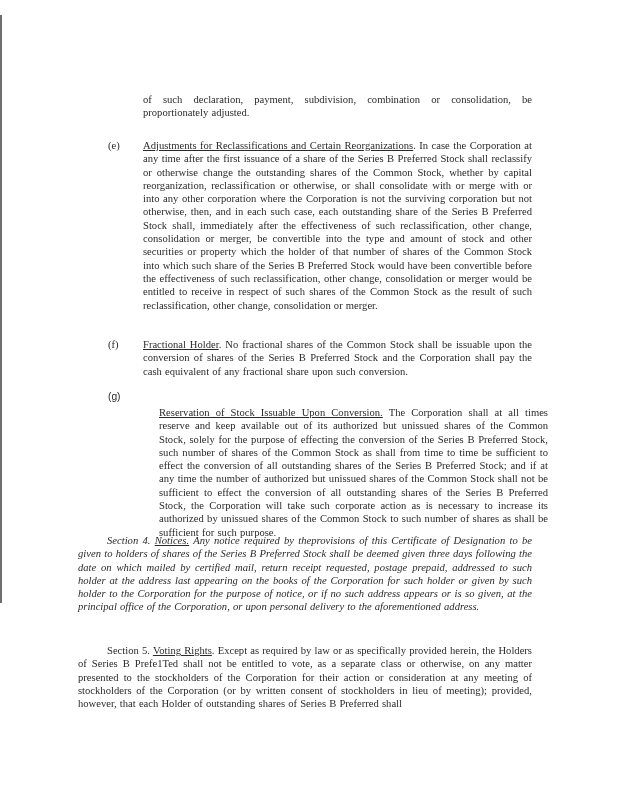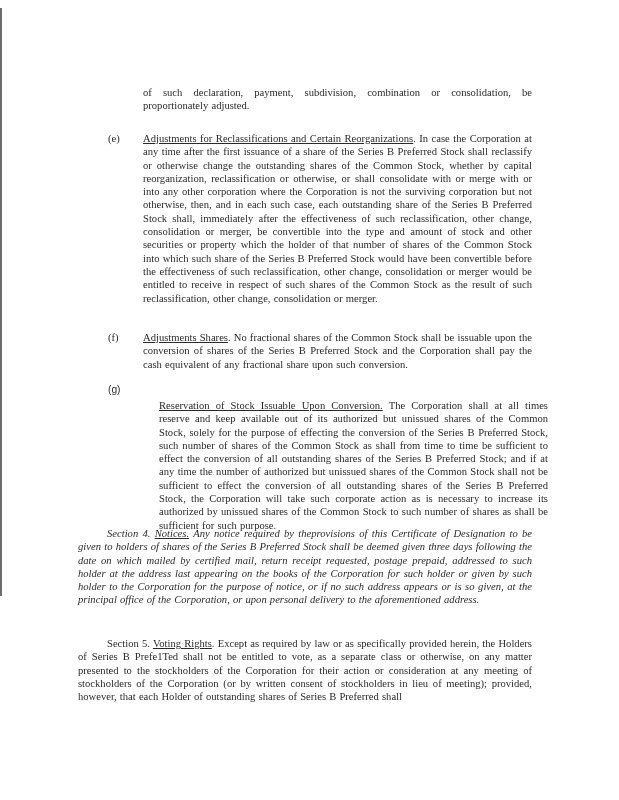--- a/index.html
+++ b/index.html
@@ -5,21 +5,21 @@
   html, body { margin: 0; padding: 0; background: #ffffff; }
   body {
     width: 619px; height: 800px; position: relative; overflow: hidden;
     font-family: "Liberation Serif", "DejaVu Serif", serif;
     color: #2a2a2a;
   }
   .left-rule {
     position: absolute; left: 0; top: 0; width: 2px; height: 588px;
     background: #6e6e6e;
   }
-  .page { position: absolute; left: 0; top: 8px; width: 619px; height: 676px; }
+  .page { position: absolute; left: 0; top: 15px; width: 619px; height: 676px; }
   .para {
     position: absolute;
     font-size: 10.6px;
     line-height: 13.3px;
     text-align: justify;
     text-align-last: left;
     word-spacing: 0.5px;
   }
   .indented { left: 143px; width: 389px; }
   .section { left: 78px; width: 454px; text-indent: 29px; }
@@ -40,21 +40,21 @@
     <span>of such declaration, payment, subdivision, combination or consolidation, be proportionately adjusted.</span>
   </p>
 
   <span class="label" style="top:124px;">(e)</span>
   <p class="para indented" style="top:124px; margin:0;">
     <span class="u">Adjustments for Reclassifications and Certain Reorganizations</span><span>.</span><span>  In case the Corporation at any time after the first issuance of a share of the Series B Preferred Stock shall reclassify or otherwise change the outstanding shares of the Common Stock, whether by capital reorganization, reclassification or otherwise, or shall consolidate with or merge with or into any other corporation where the Corporation is not the surviving corporation but not otherwise, then, and in each such case, each outstanding share of the Series B Preferred Stock shall, immediately after the effectiveness of such reclassification, other change, consolidation or merger, be convertible into the type and amount of stock and other securities or property which the holder of that number of shares of the Common Stock into which such share of the Series B Preferred Stock would have been convertible before the effectiveness of such reclassification, other change, consolidation or merger would be entitled to receive in respect of such shares of the Common Stock as the result of such reclassification, other change, consolidation or merger.</span>
   </p>
 
   <span class="label" style="top:323px;">(f)</span>
   <p class="para indented" style="top:323px; margin:0;">
-    <span class="u">Adjustments Shares</span><span>.</span><span>  No fractional shares of the Common Stock shall be issuable upon the conversion of shares of the Series B Preferred Stock and the Corporation shall pay the cash equivalent of any fractional share upon such conversion.</span>
+    <span class="u">Fractional Holder</span><span>.</span><span>  No fractional shares of the Common Stock shall be issuable upon the conversion of shares of the Series B Preferred Stock and the Corporation shall pay the cash equivalent of any fractional share upon such conversion.</span>
   </p>
 
   <span class="label sans" style="top:375px;">(g)</span>
   <p class="para indented" style="top:375px; margin:16px;">
     <span class="u">Reservation of Stock Issuable Upon Conversion.</span><span></span><span> The Corporation shall at all times reserve and keep available out of its authorized but unissued shares of the Common Stock, solely for the purpose of effecting the conversion of the Series B Preferred Stock, such number of shares of the Common Stock as shall from time to time be sufficient to effect the conversion of all outstanding shares of the Series B Preferred Stock; and if at any time the number of authorized but unissued shares of the Common Stock shall not be sufficient to effect the conversion of all outstanding shares of the Series B Preferred Stock, the Corporation will take such corporate action as is necessary to increase its authorized by unissued shares of the Common Stock to such number of shares as shall be sufficient for such purpose.</span>
   </p>
 
   <p class="para section" style="top:519px; margin:0;font-style:italic;">
     <span>Section 4. </span><span class="u">Notices.</span><span> Any notice required by theprovisions of this Certificate of Designation to be given to holders of shares of the Series B Preferred Stock shall be deemed given three days following the date on which mailed by certified mail, return receipt requested, postage prepaid, addressed to such holder at the address last appearing on the books of the Corporation for such holder or given by such holder to the Corporation for the purpose of notice, or if no such address appears or is so given, at the principal office of the Corporation, or upon personal delivery to the aforementioned address.</span>
   </p>

